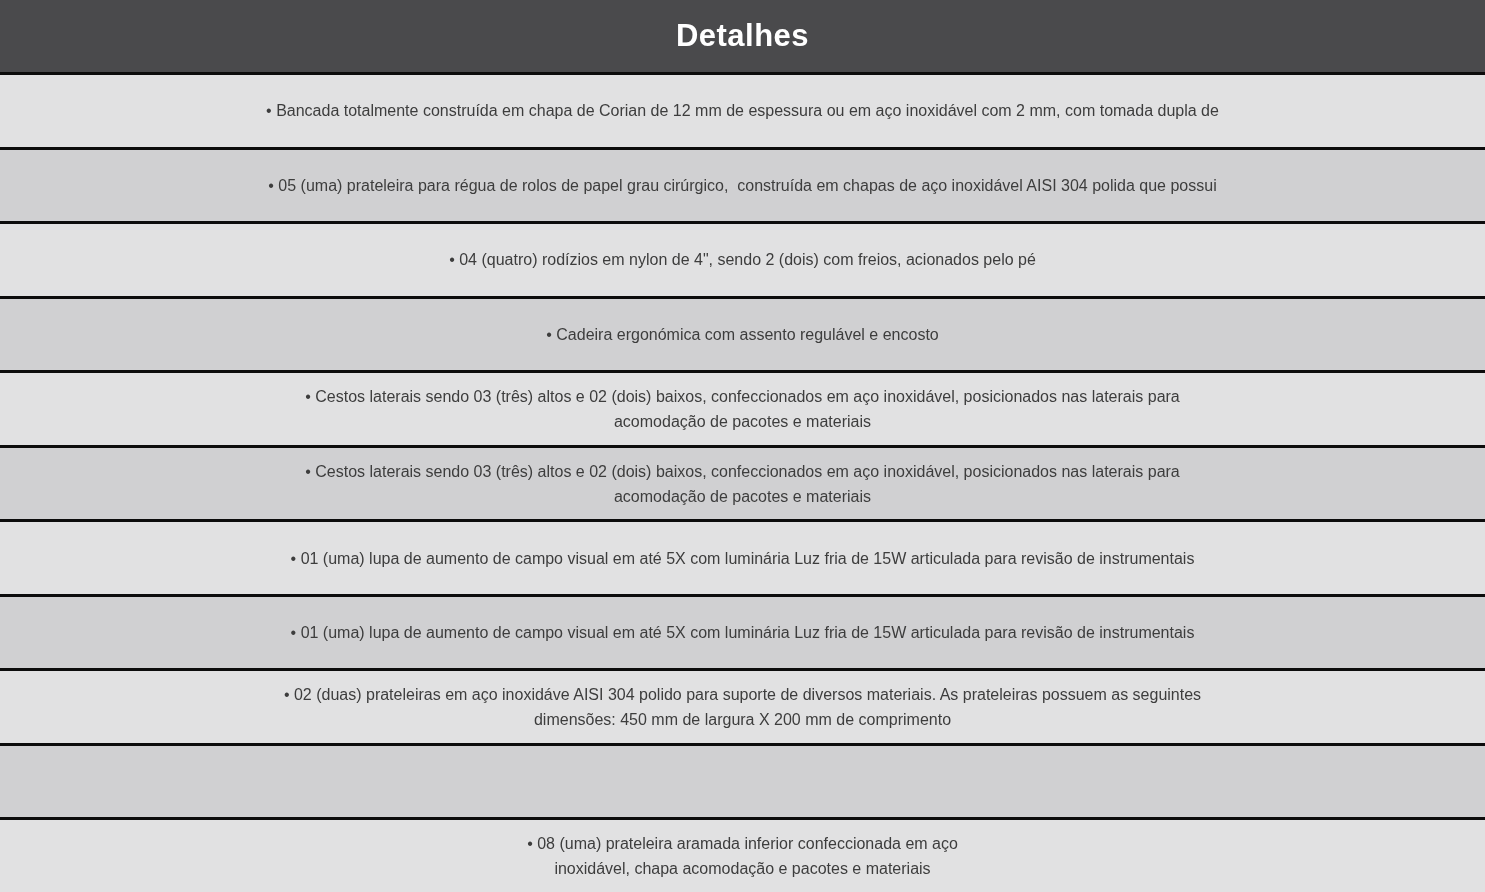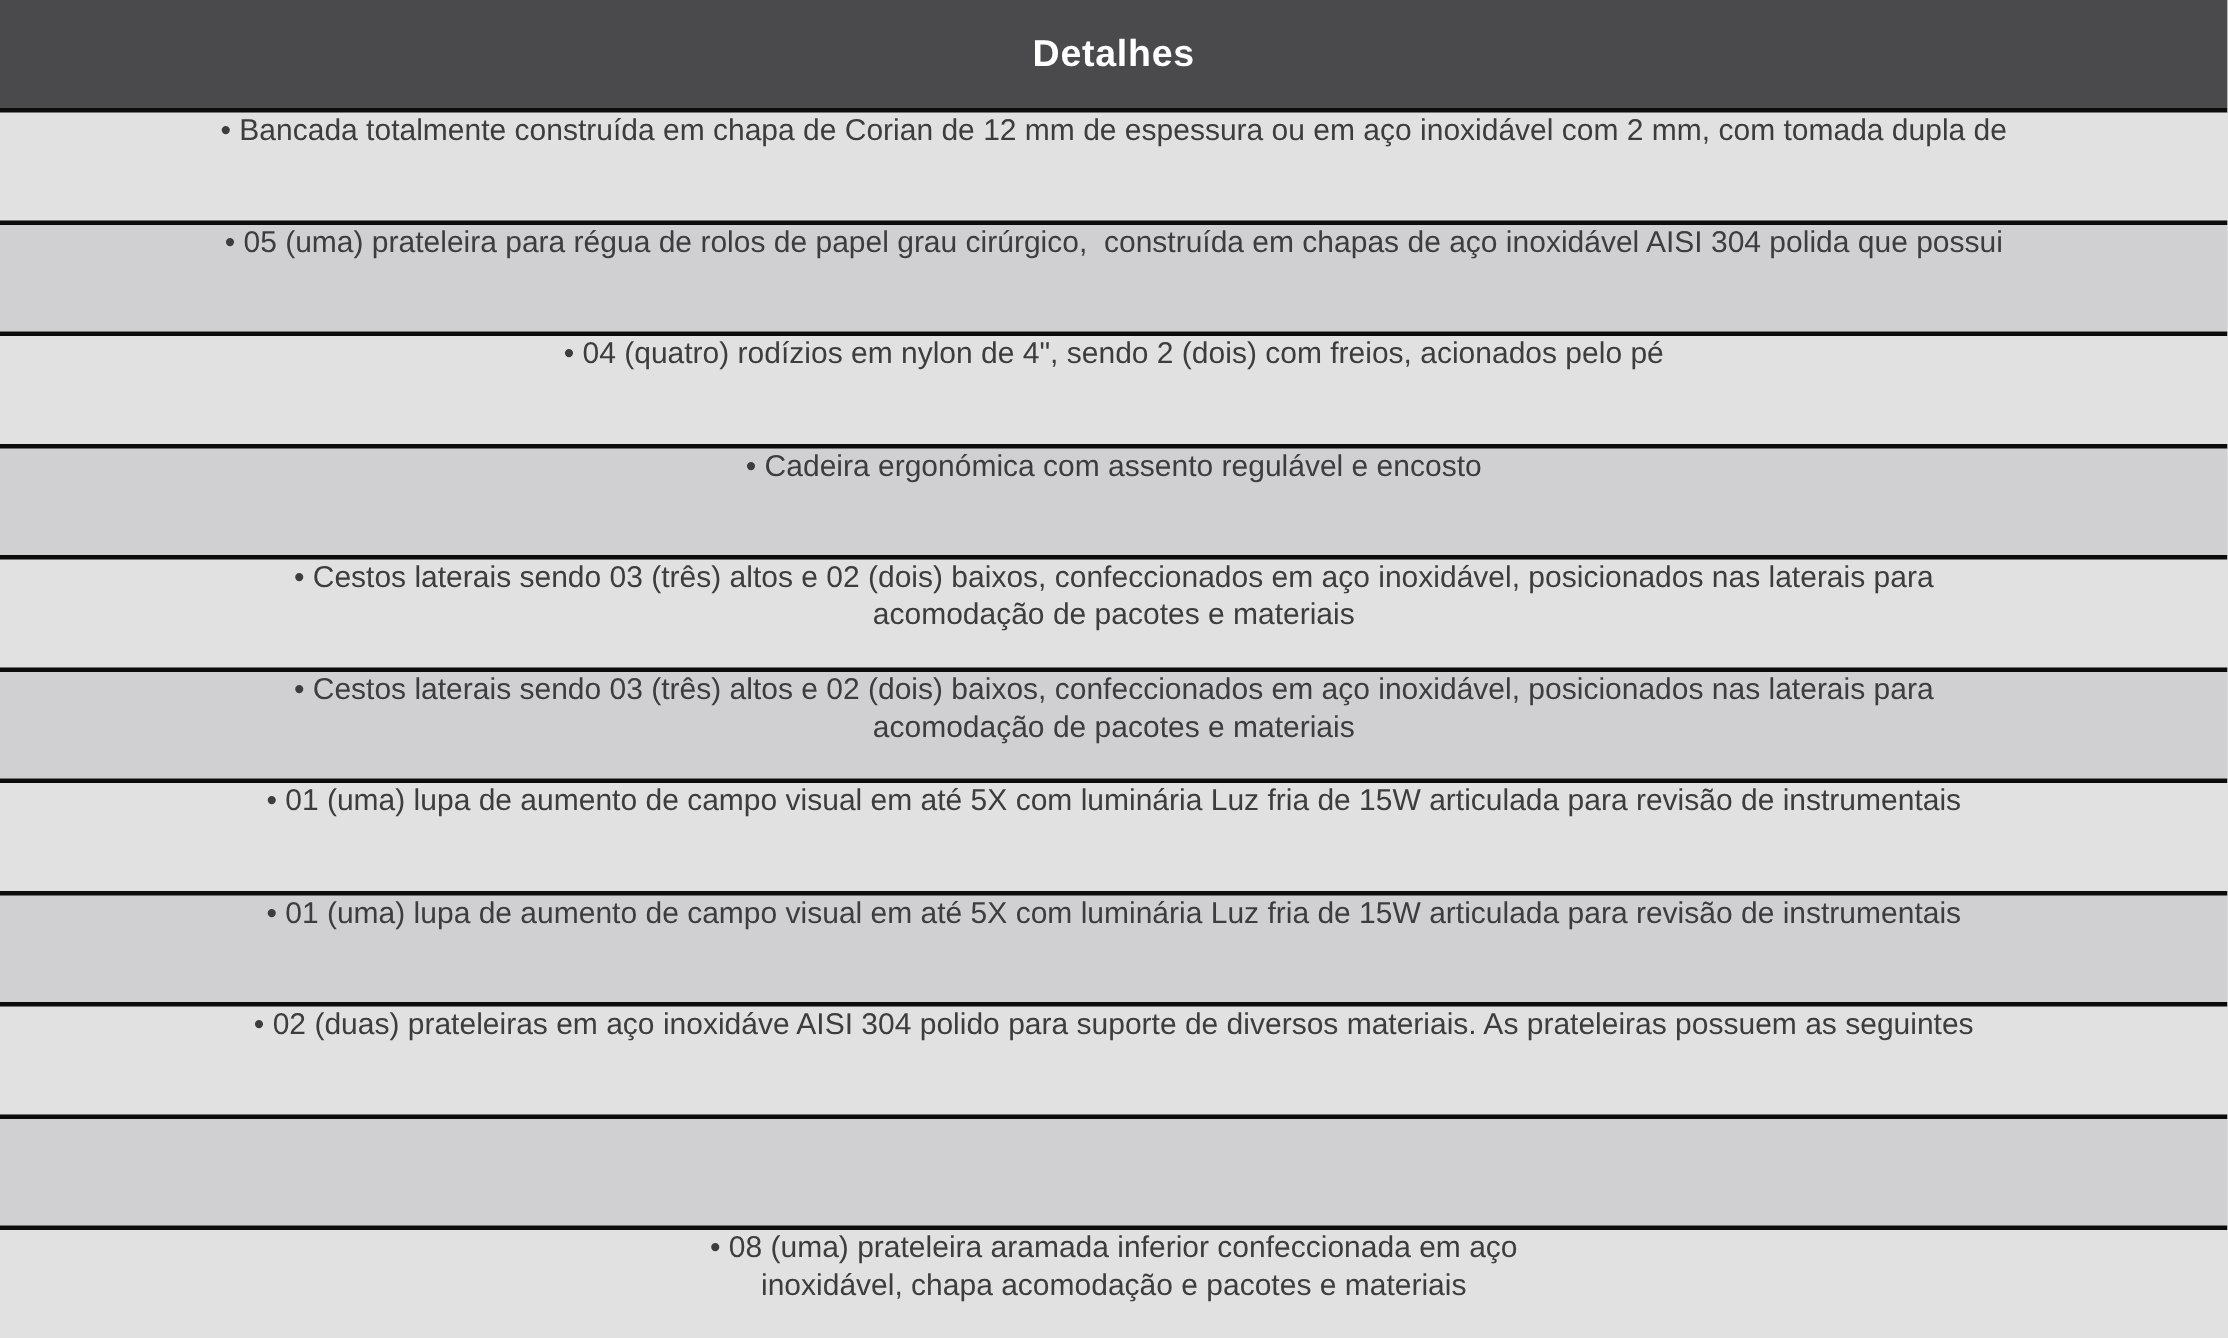--- a/index.html
+++ b/index.html
@@ -21,34 +21,34 @@
     background: var(--row-light);
     overflow: hidden;
   }
   .table-header {
     flex: 0 0 72px;
     background: var(--header-bg);
     color: var(--header-text);
     display: flex;
     align-items: center;
     justify-content: center;
-    font-size: 25px;
+    font-size: 31px;
     font-weight: bold;
     letter-spacing: 0.5px;
   }
   .table-row {
     flex: 1 1 0;
     border-top: 3px solid var(--border);
     display: flex;
     flex-direction: column;
     align-items: center;
-    justify-content: flex-start;
+    justify-content: center;
     text-align: center;
     color: var(--body-text);
-    font-size: 20px;
+    font-size: 16px;
     line-height: 25px;
     padding: 0 20px;
   }
   .table-row.light { background: var(--row-light); }
   .table-row.dark  { background: var(--row-dark); }
   .row-line { white-space: pre-wrap; }
 </style>
 </head>
 <body>
 
@@ -85,20 +85,21 @@
 <div class="table-row light">
   <div class="row-line">• 01 (uma) lupa de aumento de campo visual em até 5X com luminária Luz fria de 15W articulada para revisão de instrumentais</div>
 </div>
 
 <div class="table-row dark">
   <div class="row-line">• 01 (uma) lupa de aumento de campo visual em até 5X com luminária Luz fria de 15W articulada para revisão de instrumentais</div>
 </div>
 
 <div class="table-row light">
   <div class="row-line">• 02 (duas) prateleiras em aço inoxidáve AISI 304 polido para suporte de diversos materiais. As prateleiras possuem as seguintes</div>
+  <div class="row-line">dimensões: 450 mm de largura X 200 mm de comprimento</div>
 </div>
 
 <div class="table-row dark">
 </div>
 
 <div class="table-row light">
   <div class="row-line">• 08 (uma) prateleira aramada inferior confeccionada em aço</div>
   <div class="row-line">inoxidável, chapa acomodação e pacotes e materiais</div>
 </div>
 

